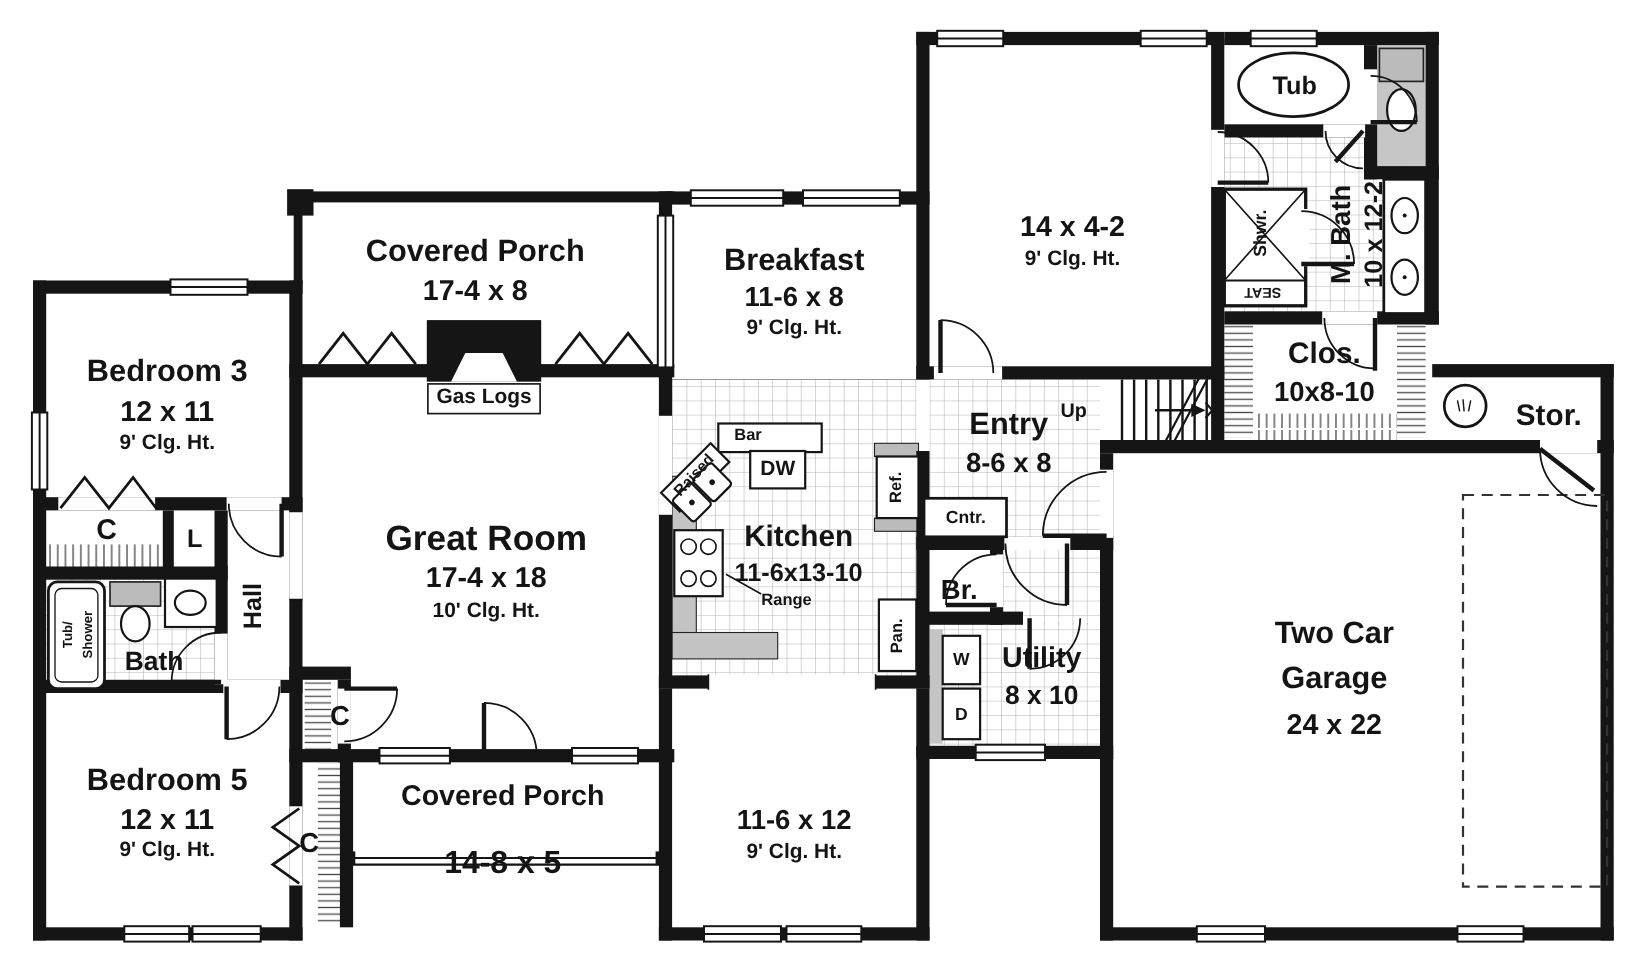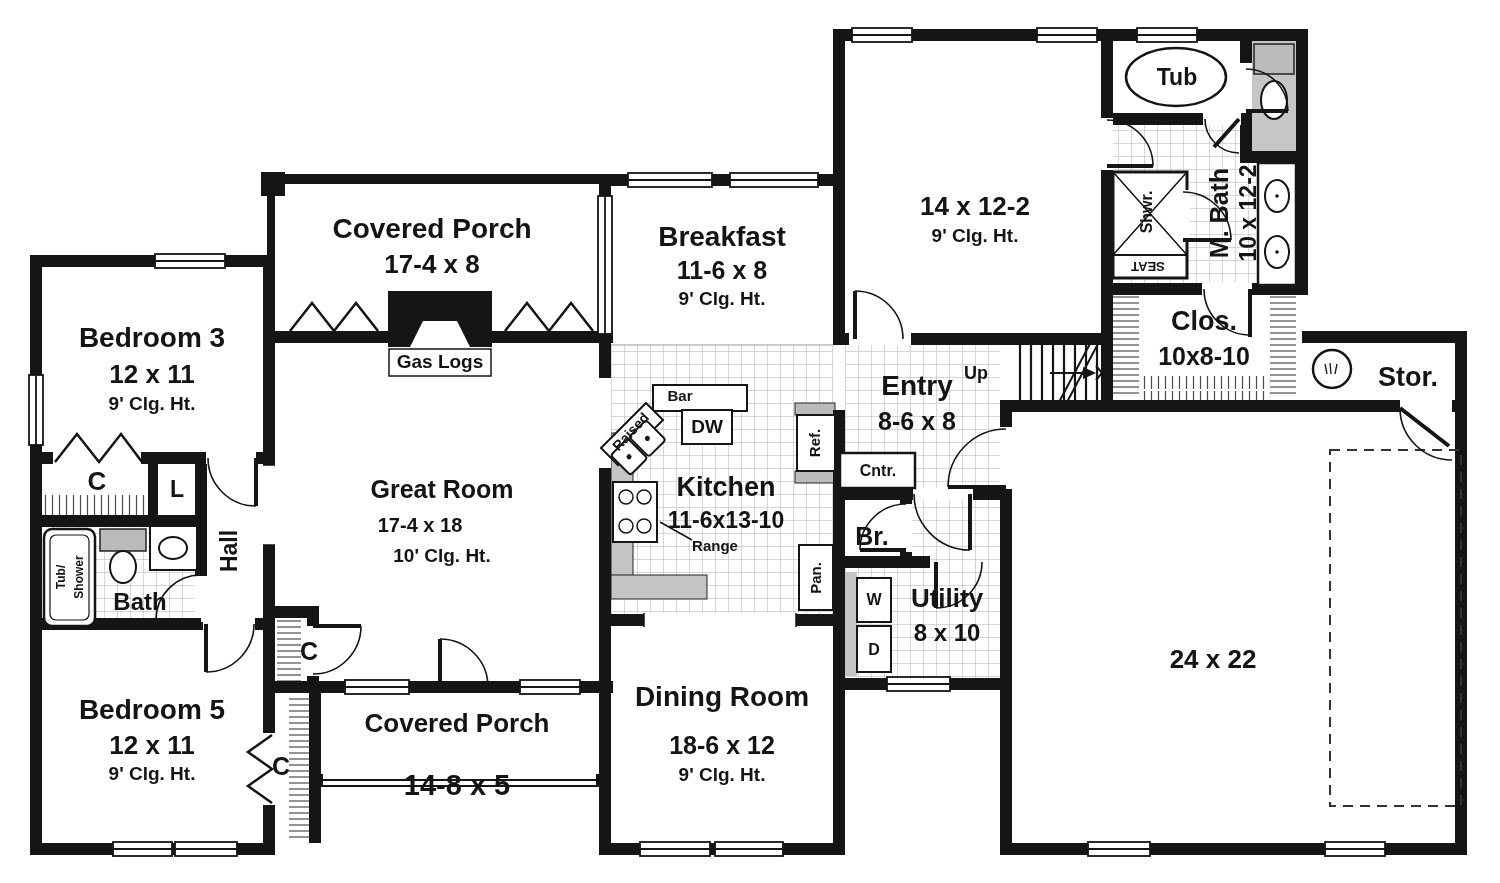--- a/index.html
+++ b/index.html
@@ -297,21 +297,21 @@
   </g>
 </svg>
 
 <div class="lbl" style="left:432px;top:229px;font-size:28px">Covered Porch</div>
 <div class="lbl" style="left:432px;top:264px;font-size:26px">17-4 x 8</div>
 
 <div class="lbl" style="left:722px;top:237px;font-size:28px">Breakfast</div>
 <div class="lbl" style="left:722px;top:271px;font-size:25px">11-6 x 8</div>
 <div class="lbl" style="left:722px;top:299px;font-size:19px">9' Clg. Ht.</div>
 
-<div class="lbl" style="left:975px;top:206px;font-size:26px">14 x 12-2</div>
+<div class="lbl" style="left:975px;top:206px;font-size:26px">14 x 4-2</div>
 <div class="lbl" style="left:975px;top:236px;font-size:19px">9' Clg. Ht.</div>
 
 <div class="lbl" style="left:1177px;top:78px;font-size:23px">Tub</div>
 <div class="lbl r90" style="left:1220px;top:213px;font-size:25px">M. Bath</div>
 <div class="lbl r90" style="left:1249px;top:213px;font-size:23px">10 x 12-2</div>
 <div class="lbl r90" style="left:1147px;top:212px;font-size:16px">Shwr.</div>
 <div class="lbl r180" style="left:1148px;top:266px;font-size:13px">SEAT</div>
 
 <div class="lbl" style="left:1204px;top:322px;font-size:27px">Clos.</div>
 <div class="lbl" style="left:1204px;top:357px;font-size:25px">10x8-10</div>
@@ -322,41 +322,41 @@
 <div class="lbl" style="left:976px;top:374px;font-size:18px">Up</div>
 
 <div class="lbl" style="left:878px;top:471px;font-size:16px">Cntr.</div>
 <div class="lbl" style="left:872px;top:537px;font-size:25px">Br.</div>
 
 <div class="lbl" style="left:947px;top:598px;font-size:26px">Utility</div>
 <div class="lbl" style="left:947px;top:633px;font-size:24px">8 x 10</div>
 <div class="lbl" style="left:874px;top:600px;font-size:16px">W</div>
 <div class="lbl" style="left:874px;top:650px;font-size:16px">D</div>
 
+<div class="lbl wrap" style="left:1213px;top:596px;font-size:28px;width:160px;line-height:1.45">Two Car Garage</div>
 <div class="lbl" style="left:1213px;top:659px;font-size:26px">24 x 22</div>
 
 <div class="lbl" style="left:726px;top:488px;font-size:27px">Kitchen</div>
 <div class="lbl" style="left:726px;top:521px;font-size:23px">11-6x13-10</div>
 <div class="lbl" style="left:707px;top:427px;font-size:19px">DW</div>
 <div class="lbl r90" style="left:815px;top:443px;font-size:15px">Ref.</div>
 <div class="lbl r90" style="left:816px;top:578px;font-size:15px">Pan.</div>
 <div class="lbl" style="left:715px;top:546px;font-size:15px">Range</div>
 <div class="lbl rneg47" style="left:631px;top:432px;font-size:14px">Raised</div>
 <div class="lbl" style="left:680px;top:396px;font-size:15px">Bar</div>
 
-<div class="lbl" style="left:442px;top:490px;font-size:25px">Great Room</div>
-<div class="lbl" style="left:420px;top:525px;font-size:20px">17-4 x 18</div>
+<div class="lbl" style="left:442px;top:490px;font-size:32px">Great Room</div>
+<div class="lbl" style="left:442px;top:525px;font-size:26px">17-4 x 18</div>
 <div class="lbl" style="left:442px;top:556px;font-size:19px">10' Clg. Ht.</div>
 <div class="lbl" style="left:440px;top:362px;font-size:19px">Gas Logs</div>
 
 <div class="lbl" style="left:457px;top:723px;font-size:26px">Covered Porch</div>
 <div class="lbl" style="left:457px;top:786px;font-size:29px">14-8 x 5</div>
 
-<div class="lbl wrap" style="left:722px;top:697px;font-size:28px;width:175px;line-height:1.35">Dining Room</div>
-<div class="lbl" style="left:722px;top:746px;font-size:25px">18-6 x 12</div>
+<div class="lbl" style="left:722px;top:746px;font-size:25px">11-6 x 12</div>
 <div class="lbl" style="left:722px;top:775px;font-size:19px">9' Clg. Ht.</div>
 
 <div class="lbl" style="left:152px;top:338px;font-size:28px">Bedroom 3</div>
 <div class="lbl" style="left:152px;top:374px;font-size:26px">12 x 11</div>
 <div class="lbl" style="left:152px;top:404px;font-size:19px">9' Clg. Ht.</div>
 
 <div class="lbl" style="left:152px;top:710px;font-size:28px">Bedroom 5</div>
 <div class="lbl" style="left:152px;top:745px;font-size:26px">12 x 11</div>
 <div class="lbl" style="left:152px;top:774px;font-size:19px">9' Clg. Ht.</div>
 

